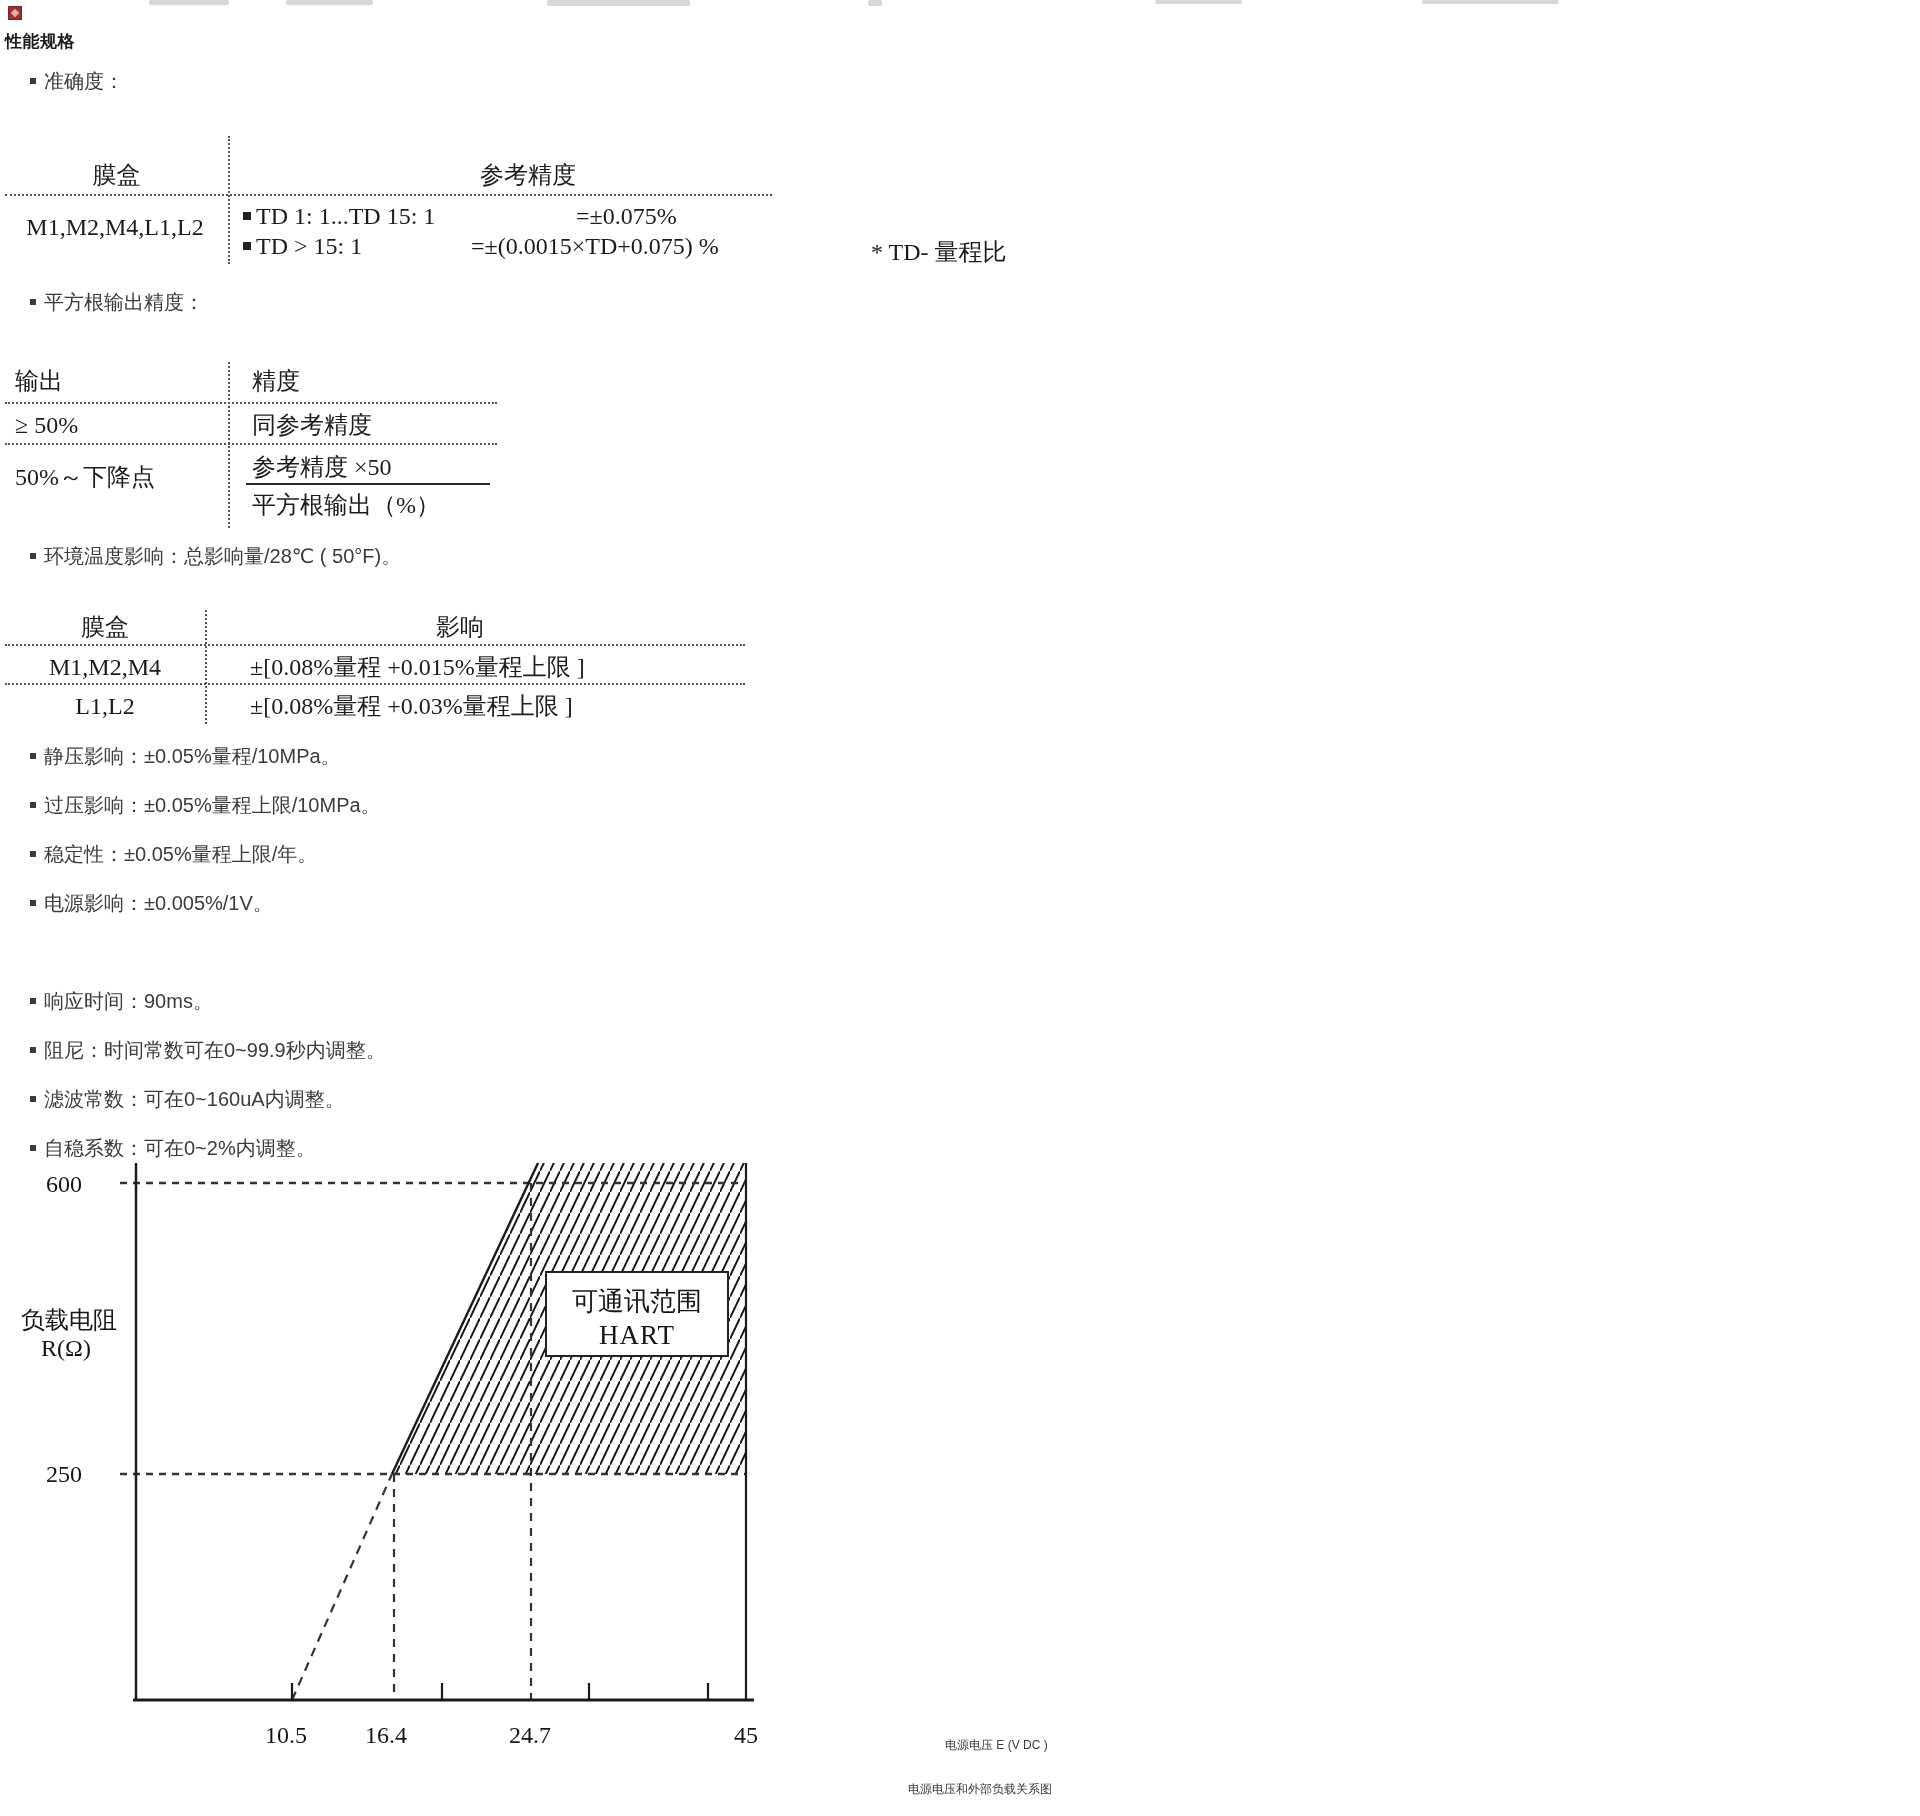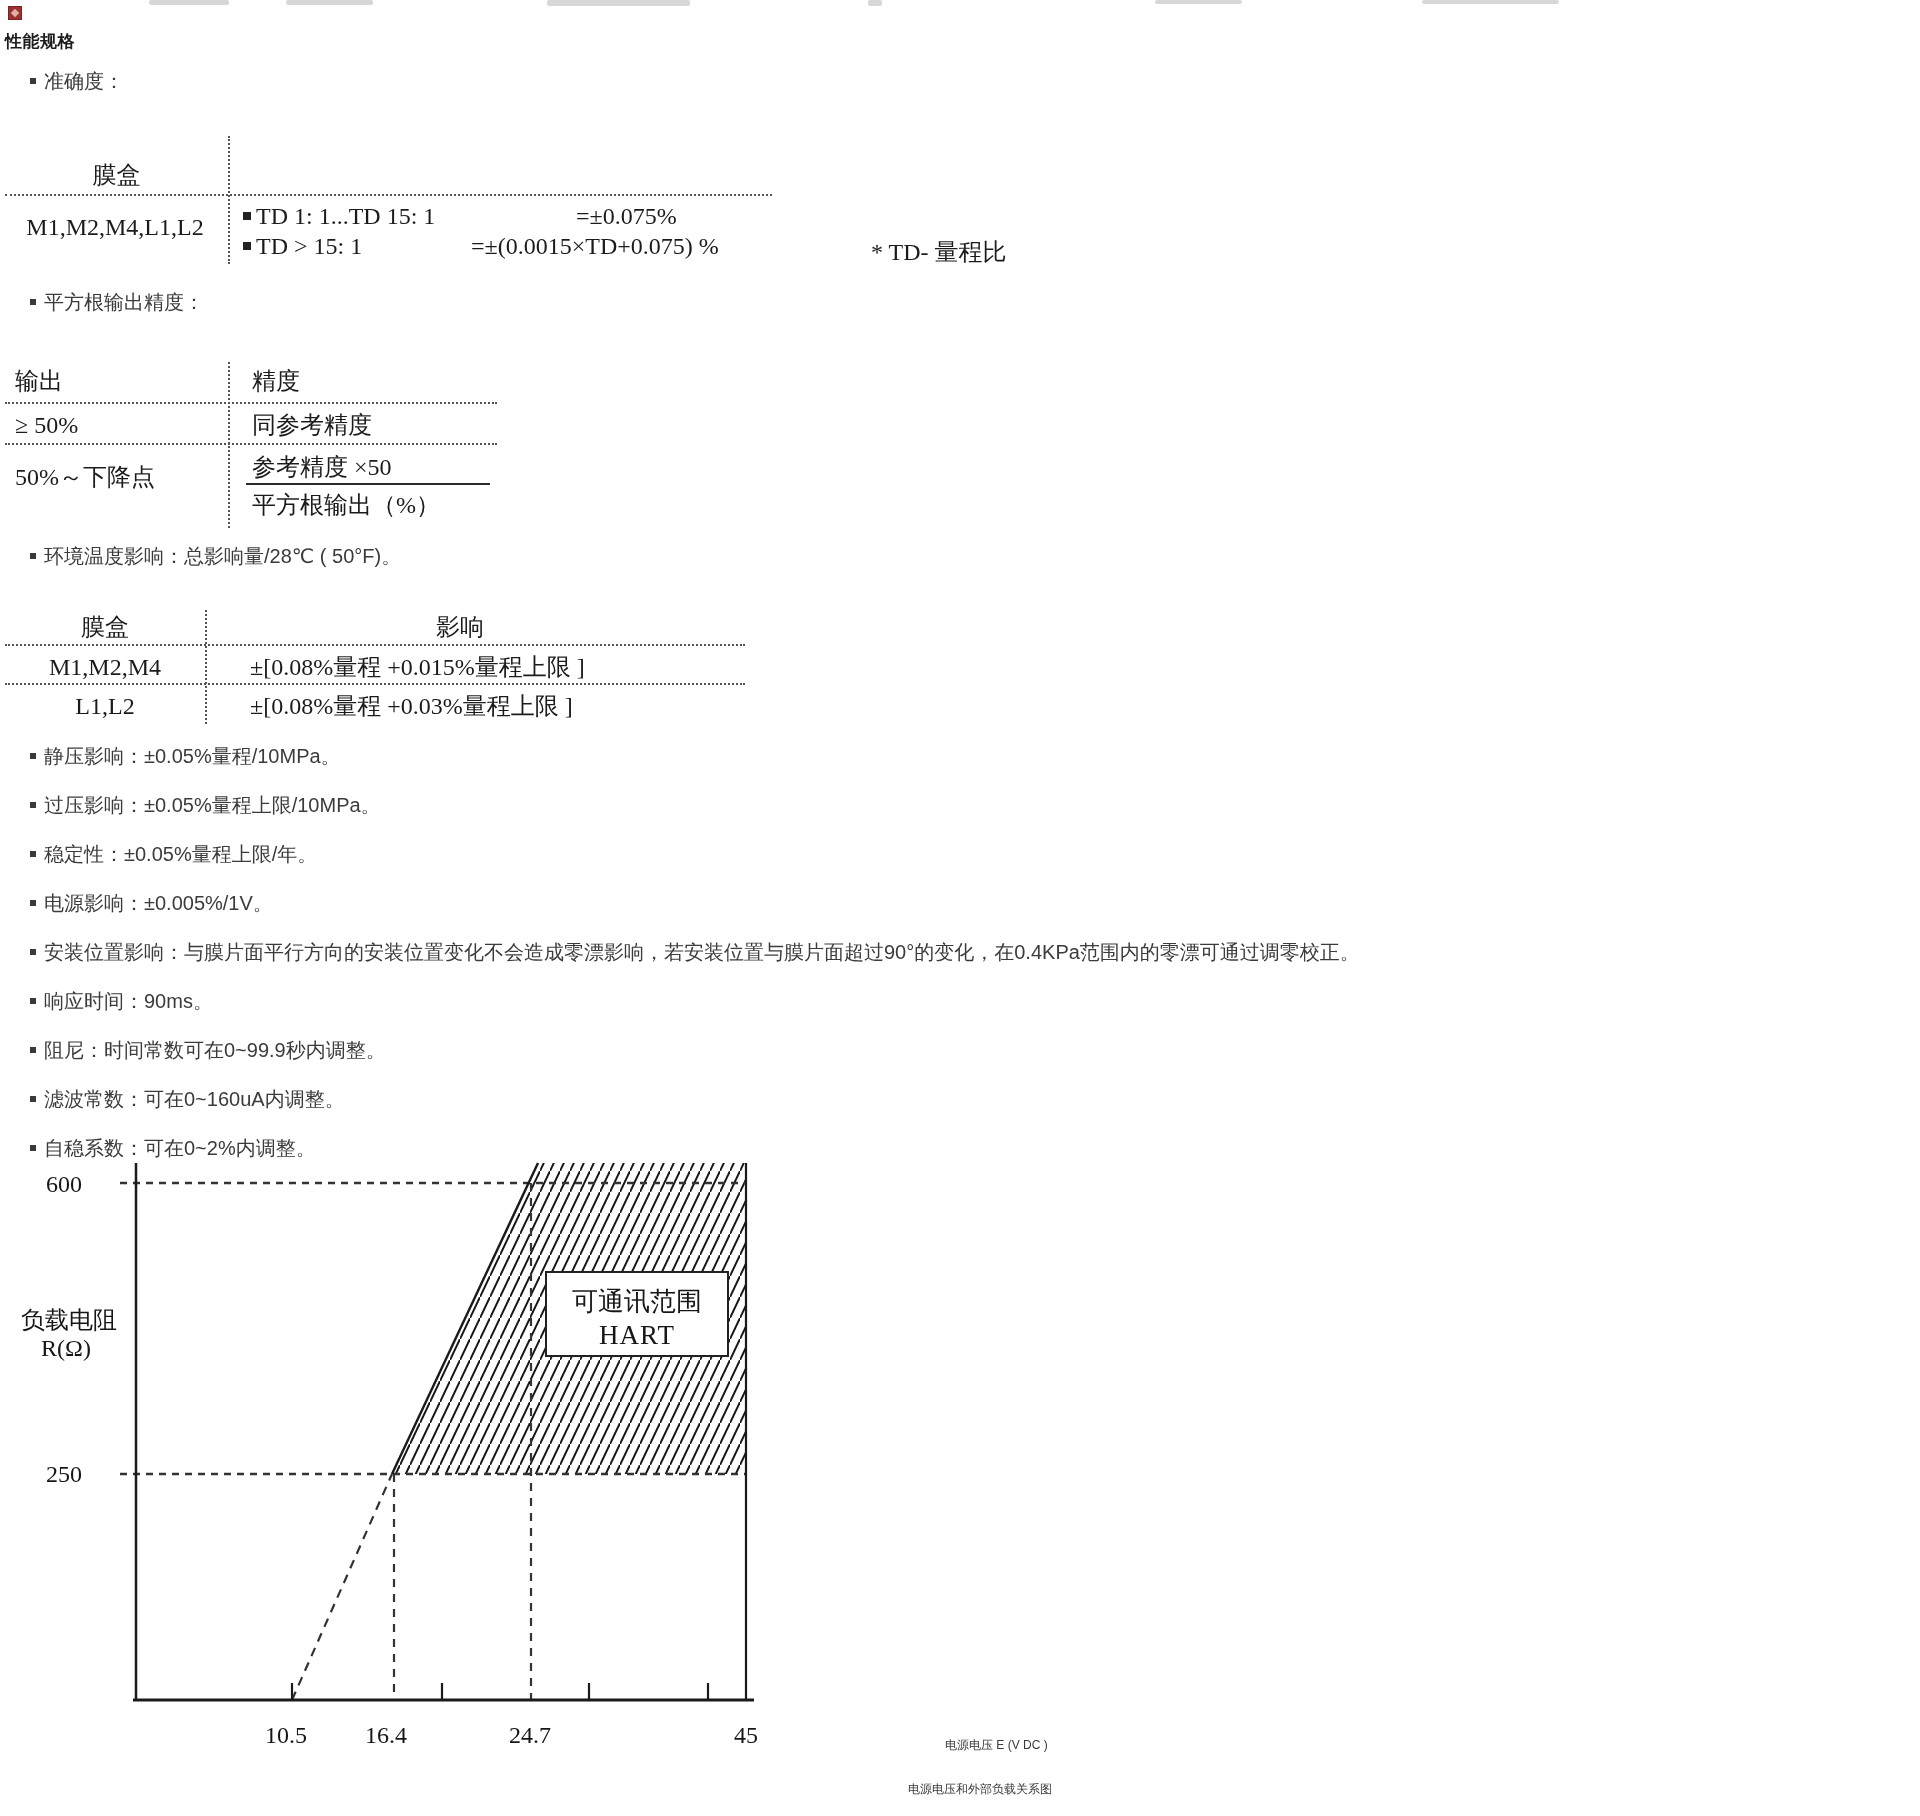--- a/index.html
+++ b/index.html
@@ -41,20 +41,21 @@
     </div>
 
   <div class="doc-title">性能规格</div>
 
   <div class="bullet-line" style="top:70px;">
     <span class="sq6"></span>
     <span>准确度：</span>
   </div>
 
   <div class="t-txt serif t-center" style="left:5px;top:160px;width:223px;">膜盒</div>
+  <div class="t-txt serif t-center" style="left:240px;top:160px;width:576px;">参考精度</div>
   <div class="dot-h" style="left:5px;top:194px;width:767px;"></div>
   <div class="dot-v" style="left:228px;top:136px;height:128px;"></div>
   <div class="t-txt serif t-center" style="left:10px;top:212px;width:210px;">M1,M2,M4,L1,L2</div>
   <span class="sq8" style="left:243px;top:212px;"></span>
   <div class="t-txt serif" style="left:256px;top:201px;">TD 1: 1...TD 15: 1</div>
   <div class="t-txt serif" style="left:576px;top:201px;">=±0.075%</div>
   <span class="sq8" style="left:243px;top:242px;"></span>
   <div class="t-txt serif" style="left:256px;top:231px;">TD &gt; 15: 1</div>
   <div class="t-txt serif" style="left:471px;top:231px;">=±(0.0015×TD+0.075) %</div>
   <div class="t-txt serif" style="left:871px;top:237px;text-align:center;">* TD- 量程比</div>
@@ -99,24 +100,20 @@
       <span class="sq6"></span>
       <span>过压影响：±0.05%量程上限/10MPa。</span>
     </div>
   <div class="bullet-line" style="top:843px;">
       <span class="sq6"></span>
       <span>稳定性：±0.05%量程上限/年。</span>
     </div>
   <div class="bullet-line" style="top:892px;">
       <span class="sq6"></span>
       <span>电源影响：±0.005%/1V。</span>
-    </div>
-  <div class="bullet-line" style="top:941px;">
-      <span class="sq6"></span>
-      <span>安装位置影响：与膜片面平行方向的安装位置变化不会造成零漂影响，若安装位置与膜片面超过90°的变化，在0.4KPa范围内的零漂可通过调零校正。</span>
     </div>
   <div class="bullet-line" style="top:990px;">
       <span class="sq6"></span>
       <span>响应时间：90ms。</span>
     </div>
   <div class="bullet-line" style="top:1039px;">
       <span class="sq6"></span>
       <span>阻尼：时间常数可在0~99.9秒内调整。</span>
     </div>
   <div class="bullet-line" style="top:1088px;">

